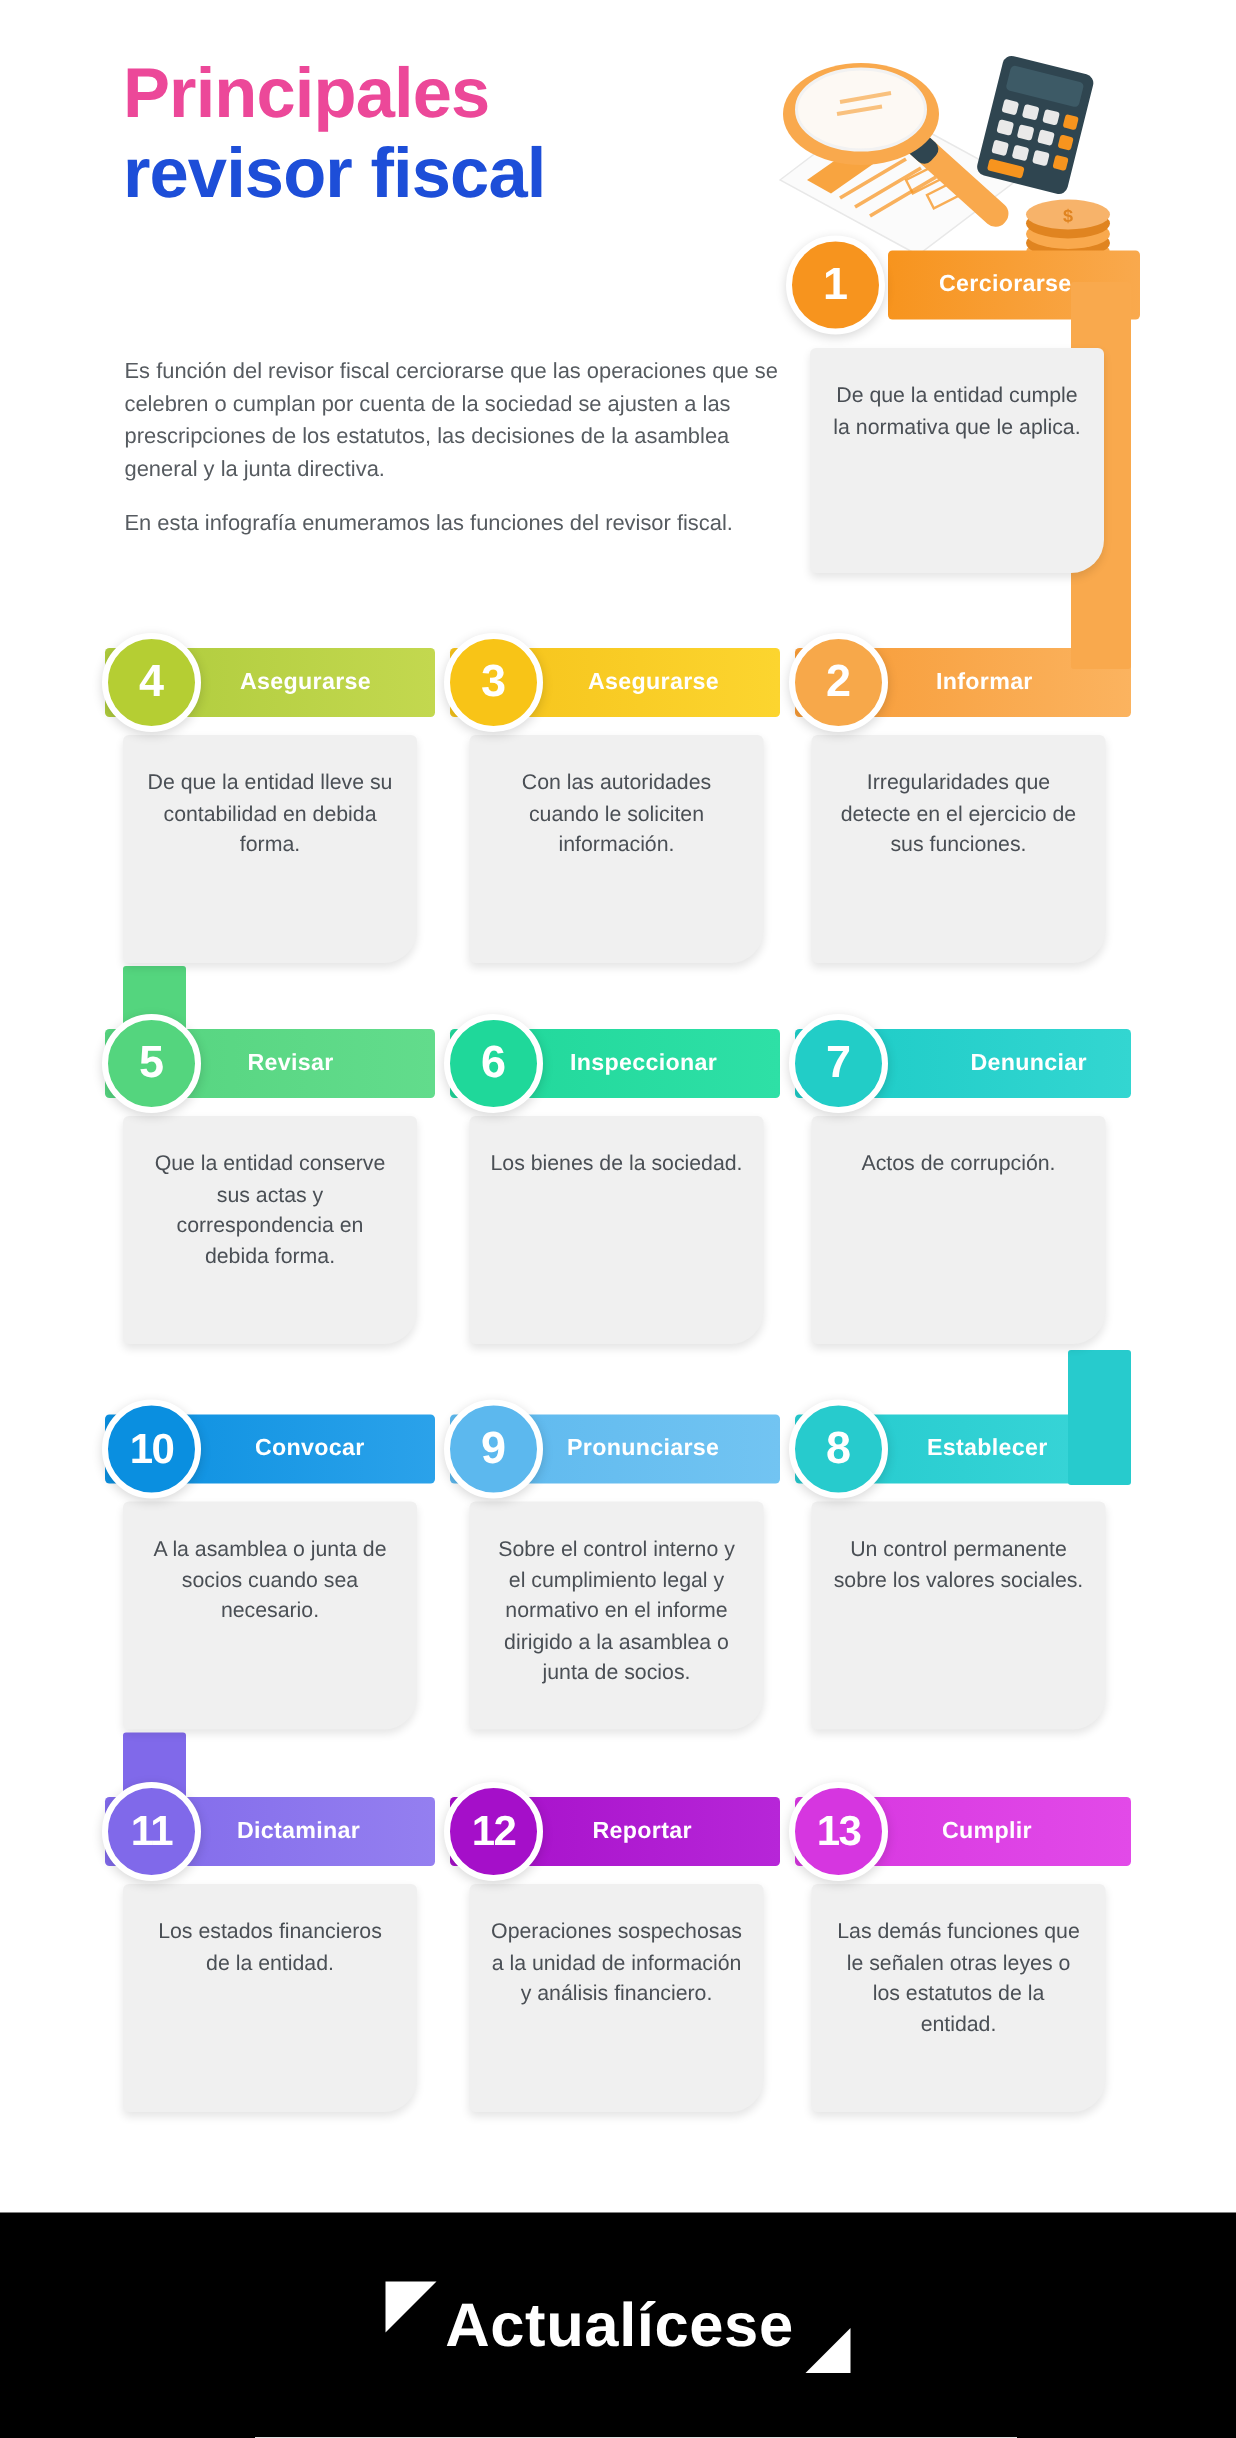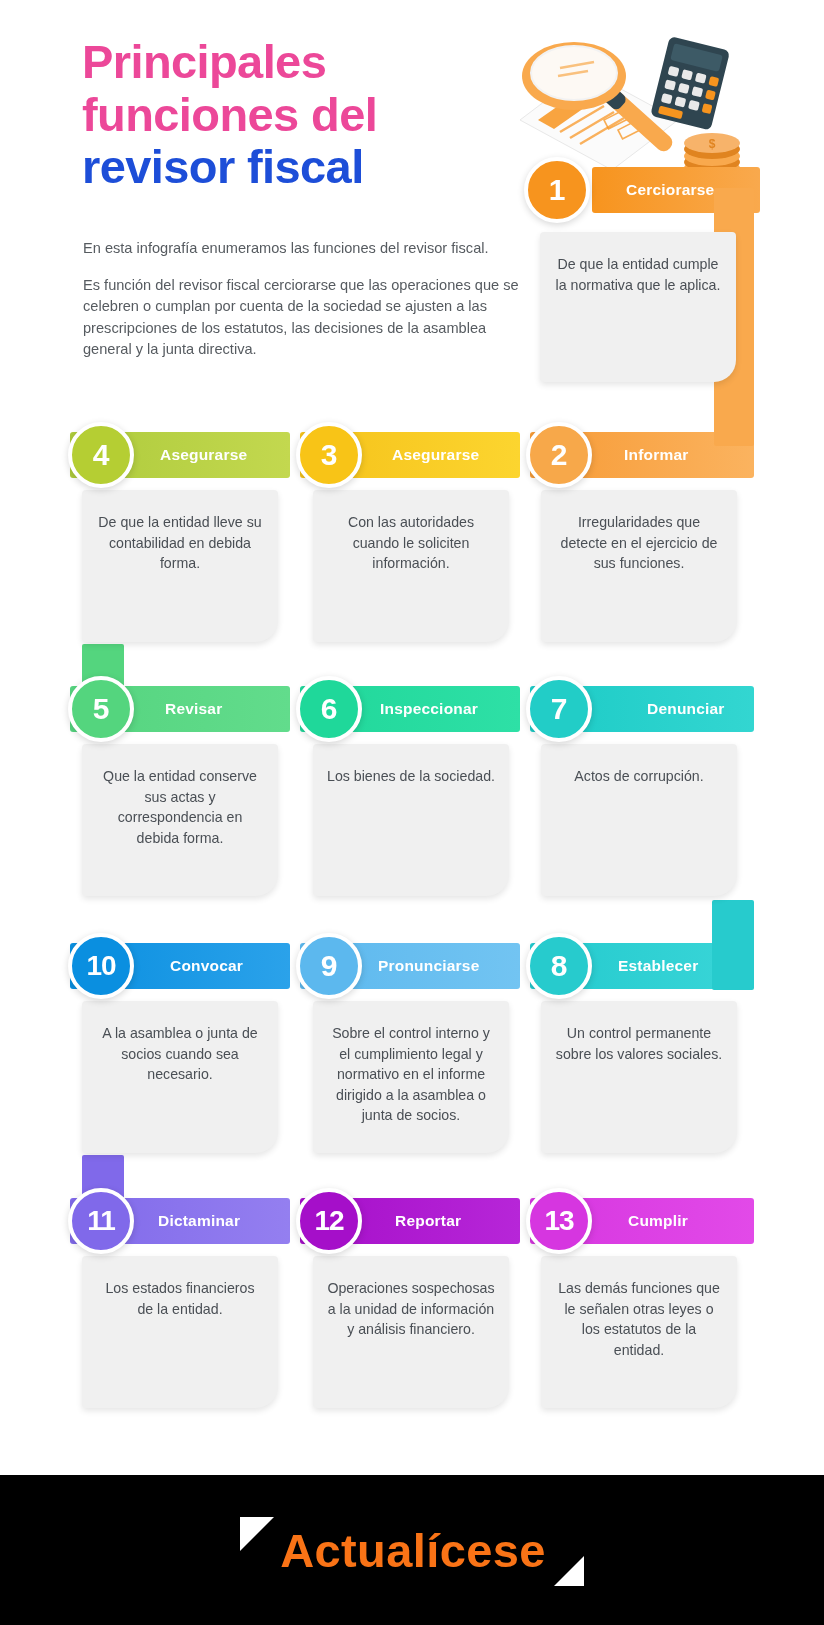--- a/index.html
+++ b/index.html
@@ -100,22 +100,22 @@
     position: absolute;
     left: 0; top: 1475px;
     width: 824px; height: 150px;
     background: #000000;
     display: flex;
     align-items: center;
     justify-content: center;
   }
   .logo-wrap { position: relative; display: flex; align-items: center; }
   .logo-text {
-    color: #f97316;
-    font-size: 47px;
+    color: #ffffff;
+    font-size: 41px;
     font-weight: 800;
     letter-spacing: 0.4px;
   }
   .tri-tl {
     width: 0; height: 0;
     border-left: 34px solid #ffffff;
     border-bottom: 34px solid transparent;
     margin-right: 6px;
     align-self: flex-start;
     margin-top: -6px;
@@ -130,27 +130,26 @@
   }
 </style>
 </head>
 <body>
 
 <div class="page">
 
   <div class="header">
     <h1 class="title">
       <span class="l1">Principales</span>
-      <span class="l2">funciones del</span>
       <span class="l3">revisor fiscal</span>
     </h1>
 
     <div class="intro">
+      <p>Es función del revisor fiscal cerciorarse que las operaciones que se celebren o cumplan por cuenta de la sociedad se ajusten a las prescripciones de los estatutos, las decisiones de la asamblea general y la junta directiva.</p>
       <p>En esta infografía enumeramos las funciones del revisor fiscal.</p>
-      <p>Es función del revisor fiscal cerciorarse que las operaciones que se celebren o cumplan por cuenta de la sociedad se ajusten a las prescripciones de los estatutos, las decisiones de la asamblea general y la junta directiva.</p>
     </div>
 
     <div class="illo">
       <svg width="246" height="160" viewBox="0 0 246 160">
 
         <polygon points="12,92 78,42 170,92 104,142" fill="#fbfbfb" stroke="#e8e8e8" stroke-width="1"></polygon>
         <polygon points="30,92 70,64 86,73 46,101" fill="#f7941e" opacity="0.85"></polygon>
         <g stroke="#f9a94d" stroke-width="2.5" opacity="0.9">
           <line x1="52" y1="104" x2="96" y2="78"></line>
           <line x1="62" y1="110" x2="106" y2="84"></line>

